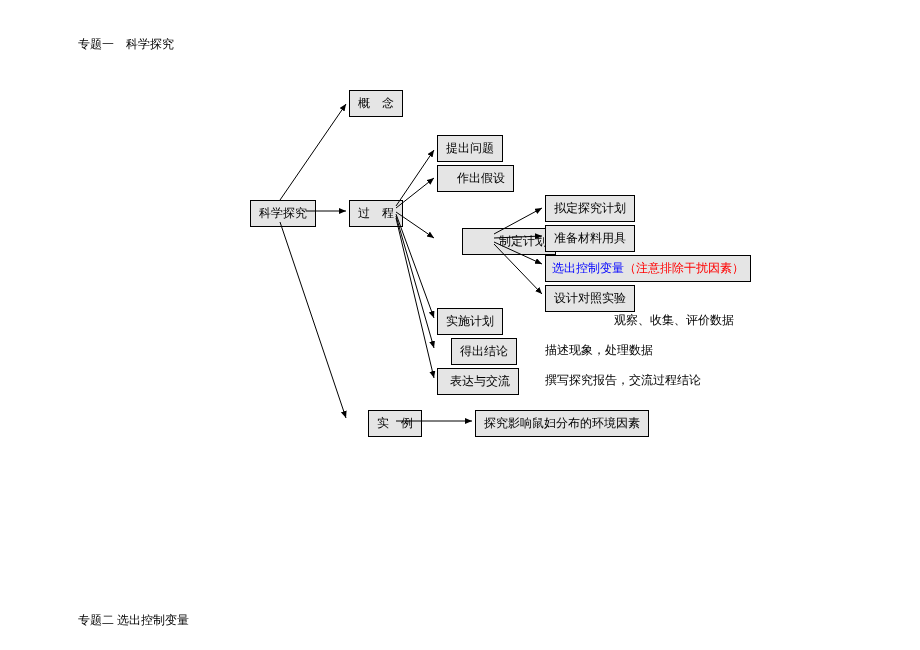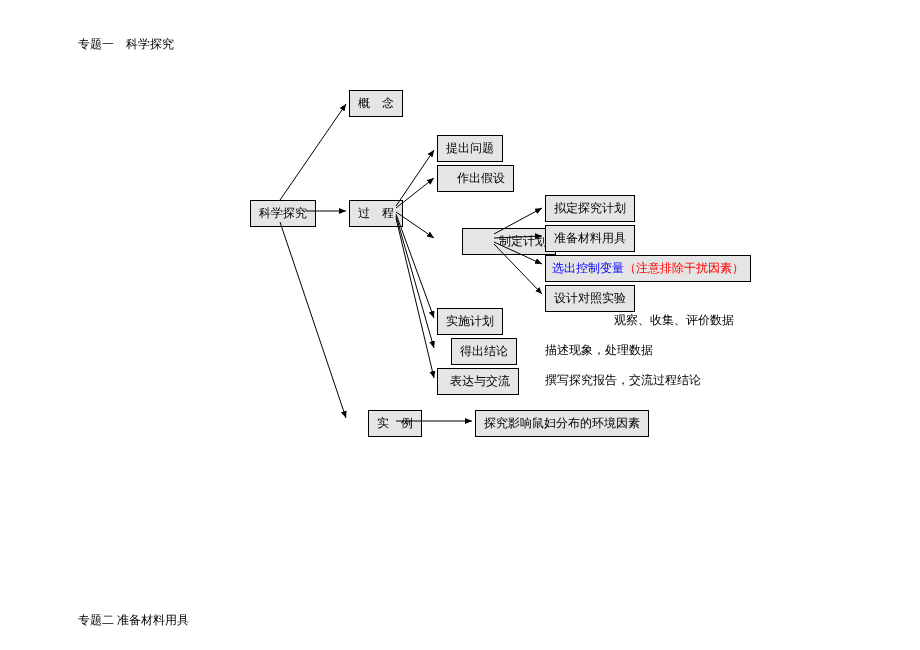--- a/index.html
+++ b/index.html
@@ -31,21 +31,21 @@
       position: absolute;
       top: 0;
       left: 0;
       pointer-events: none;
     }
   </style>
 </head>
 <body>
 
 <div class="plain" style="left:78px; top:36px;">专题一　科学探究</div>
-<div class="plain" style="left:78px; top:612px;">专题二  准备材料用具</div>
+<div class="plain" style="left:78px; top:612px;">专题二  选出控制变量</div>
 
 <div class="node" style="left:250px; top:200px;">科学探究</div>
 
 <div class="node" style="left:349px; top:90px;">概　念</div>
 <div class="node" style="left:349px; top:200px;">过　程</div>
 <div class="node" style="left:368px; top:410px;">实　例</div>
 
 <div class="node" style="left:437px; top:135px;">提出问题</div>
 <div class="node" style="left:437px; top:165px;padding-left:19px;">作出假设</div>
 <div class="node" style="left:462px; top:228px;padding-left:36px;">制定计划</div>

